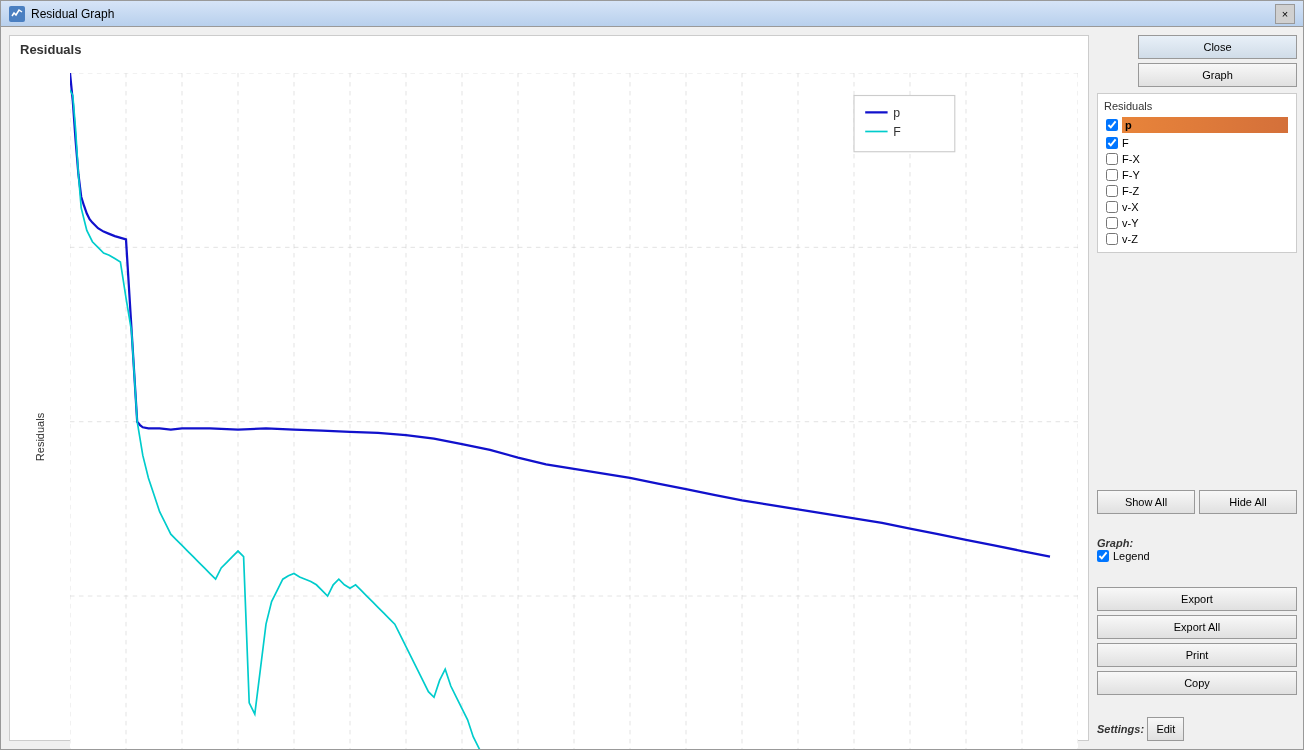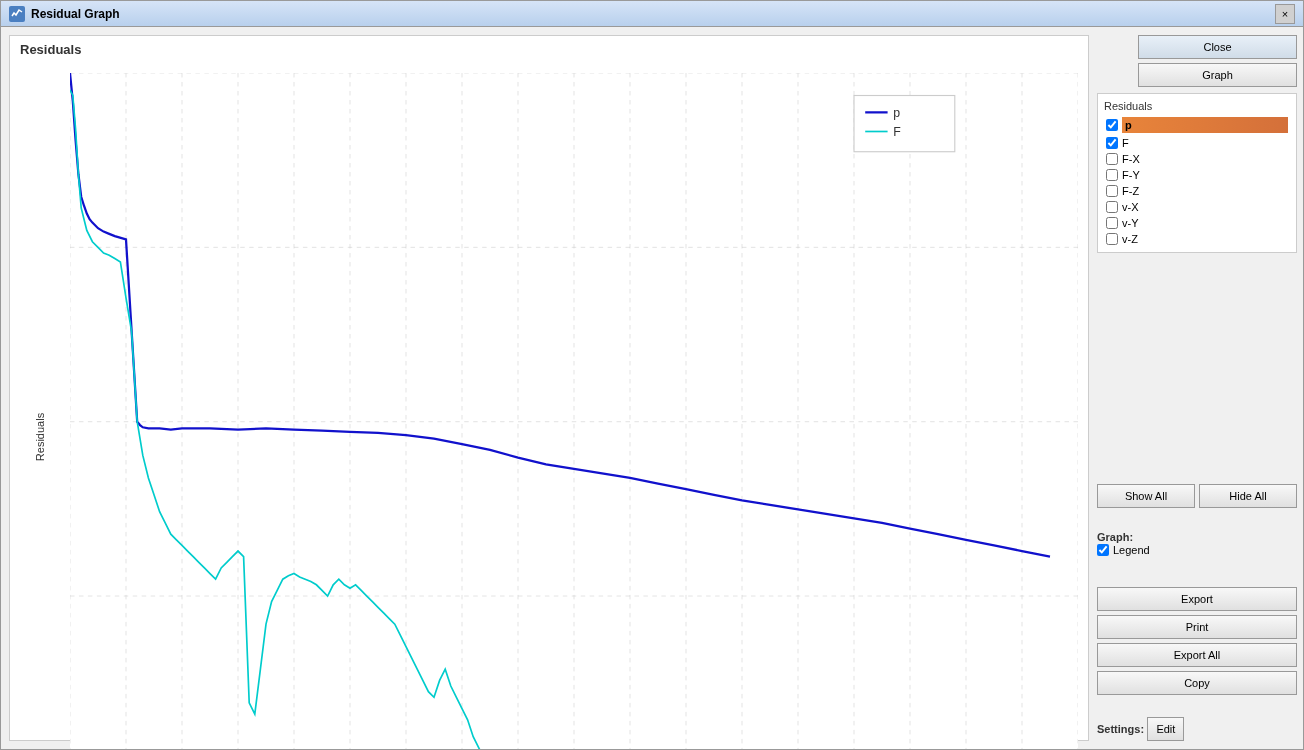--- a/index.html
+++ b/index.html
@@ -43,21 +43,21 @@
       display: flex;
       align-items: center;
       justify-content: center;
       color: white;
       font-size: 9px;
     }
 
     .title-bar-text {
       flex: 1;
       font-size: 12px;
-      font-weight: bold;
+      font-weight: normal;
       color: #000;
     }
 
     .title-bar-close {
       width: 20px;
       height: 20px;
       background: #d0d0d0;
       border: 1px solid #999;
       cursor: pointer;
       display: flex;
@@ -193,28 +193,29 @@
     .show-hide-row .btn {
       flex: 1;
       font-size: 11px;
     }
 
     .section-label {
       font-size: 11px;
       color: #333;
       font-weight: bold;
       margin-top: 4px;
+      font-style: italic;
     }
 
     .checkbox-row {
       display: flex;
       align-items: center;
       gap: 4px;
       font-size: 11px;
-      margin-bottom: 9px;
+      margin-bottom: 3px;
     }
 
     .checkbox-row input[type="checkbox"] {
       width: 12px;
       height: 12px;
     }
 
     .top-buttons {
       display: flex;
       flex-direction: column;
@@ -538,22 +539,22 @@
         <div>
           <span class="section-label">Graph:</span>
           <div class="checkbox-row">
             <input type="checkbox" checked="" style="">
             <span>Legend</span>
           </div>
         </div>
 
         <div class="button-group">
           <button class="btn">Export</button>
+          <button class="btn">Export All</button>
           <button class="btn">Print</button>
-          <button class="btn">Export All</button>
           <button class="btn">Copy</button>
         </div>
 
         <div>
           <span class="section-label">Settings:</span>
           <button class="btn">Edit</button>
         </div>
       </div>
     </div>
   </div>

